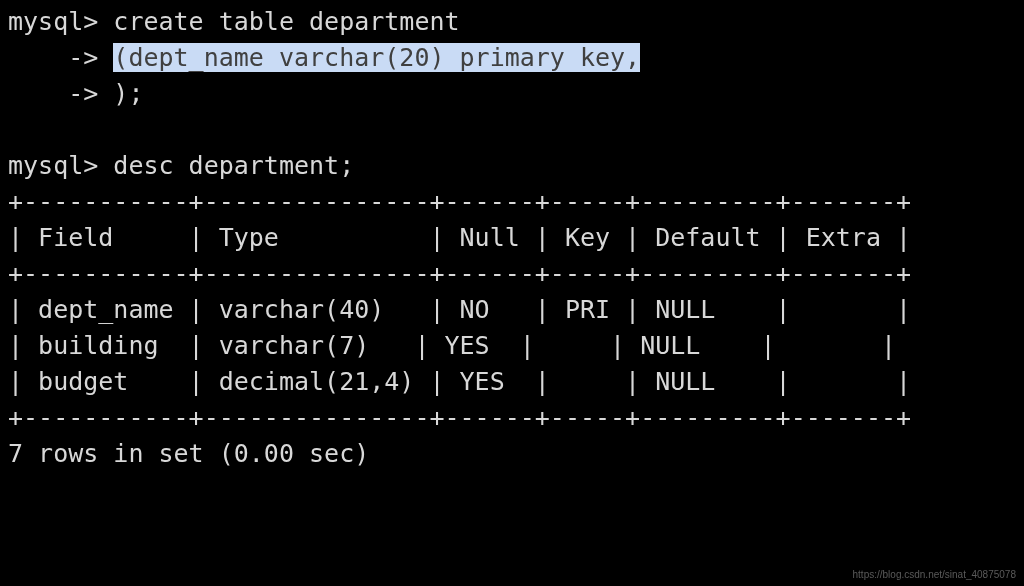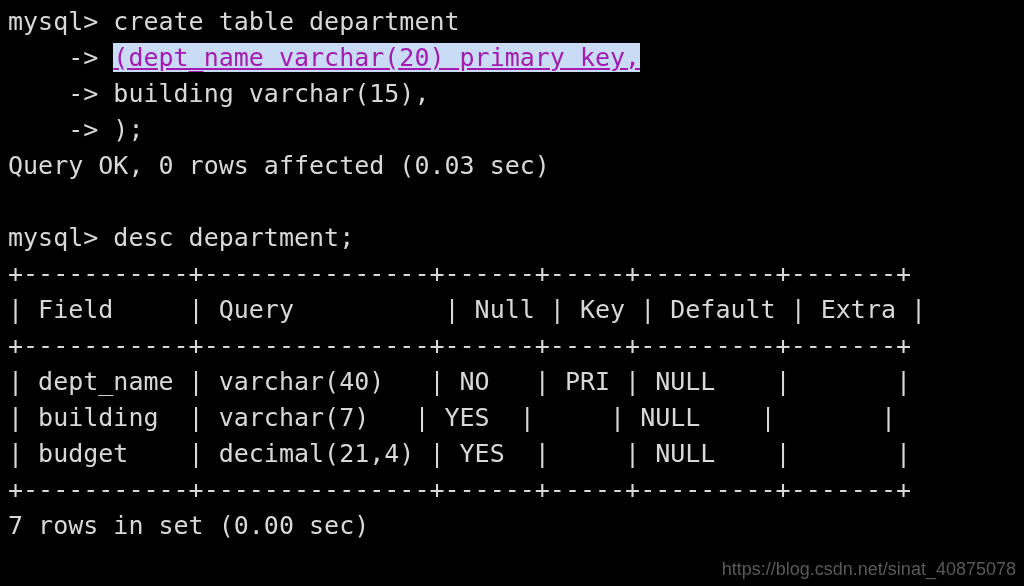--- a/index.html
+++ b/index.html
@@ -35,51 +35,48 @@
     padding: 0;
   }
   .line.blank {
     color: transparent;
   }
   .seg {
     white-space: pre;
   }
   .sel {
     background: #c9dbf5;
-    color: #a21caf;
+    color: #404040;
     white-space: pre;
-    text-decoration: underline;
   }
   #watermark {
     position: absolute;
     right: 8px;
     bottom: 6px;
     font-family: "Liberation Sans", "DejaVu Sans", sans-serif;
-    font-size: 18px;
+    font-size: 10px;
     color: #5a5a5a;
     letter-spacing: 0px;
     white-space: pre;
   }
 </style>
 </head>
 <body>
 
 <div id="terminal">
 
   <div class="line">mysql&gt; create table department</div>
 
   <div class="line"><span class="seg">    -&gt; </span><span class="sel">(dept_name varchar(20) primary key,</span></div>
 
-  <div class="line">    -&gt; building varchar(15),</div>
   <div class="line">    -&gt; );</div>
-  <div class="line">Query OK, 0 rows affected (0.03 sec)</div>
   <div class="line blank"></div>
   <div class="line">mysql&gt; desc department;</div>
   <div class="line">+-----------+---------------+------+-----+---------+-------+</div>
-  <div class="line">| Field     | Query          | Null | Key | Default | Extra |</div>
+  <div class="line">| Field     | Type          | Null | Key | Default | Extra |</div>
   <div class="line">+-----------+---------------+------+-----+---------+-------+</div>
   <div class="line">| dept_name | varchar(40)   | NO   | PRI | NULL    |       |</div>
   <div class="line">| building  | varchar(7)   | YES  |     | NULL    |       |</div>
   <div class="line">| budget    | decimal(21,4) | YES  |     | NULL    |       |</div>
   <div class="line">+-----------+---------------+------+-----+---------+-------+</div>
   <div class="line">7 rows in set (0.00 sec)</div>
 
   <div id="watermark">https://blog.csdn.net/sinat_40875078</div>
 </div>
 

